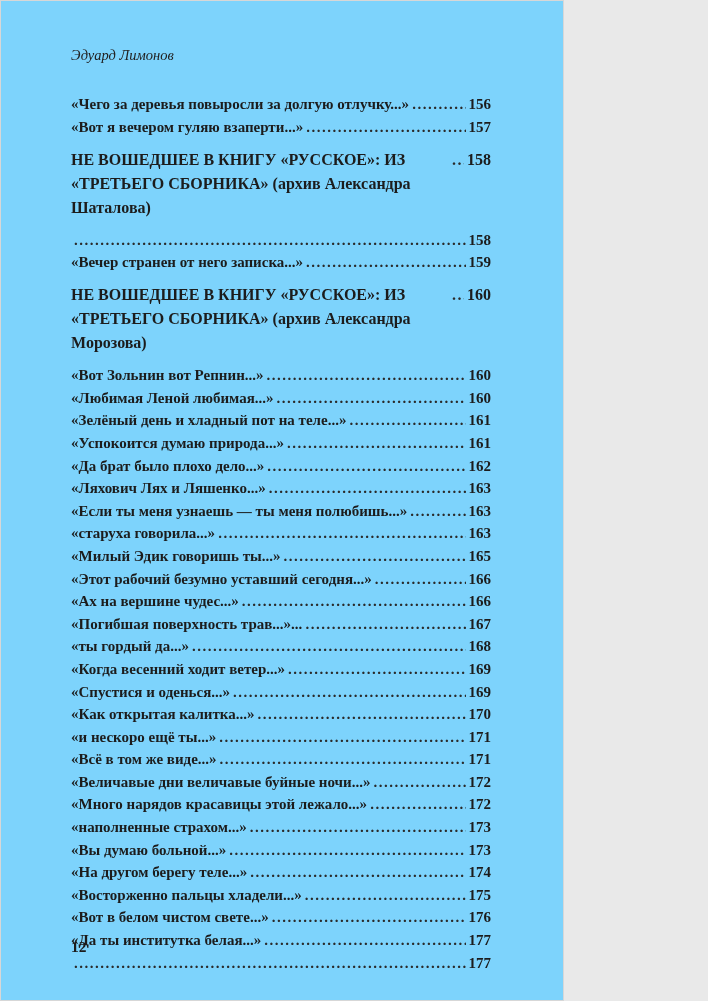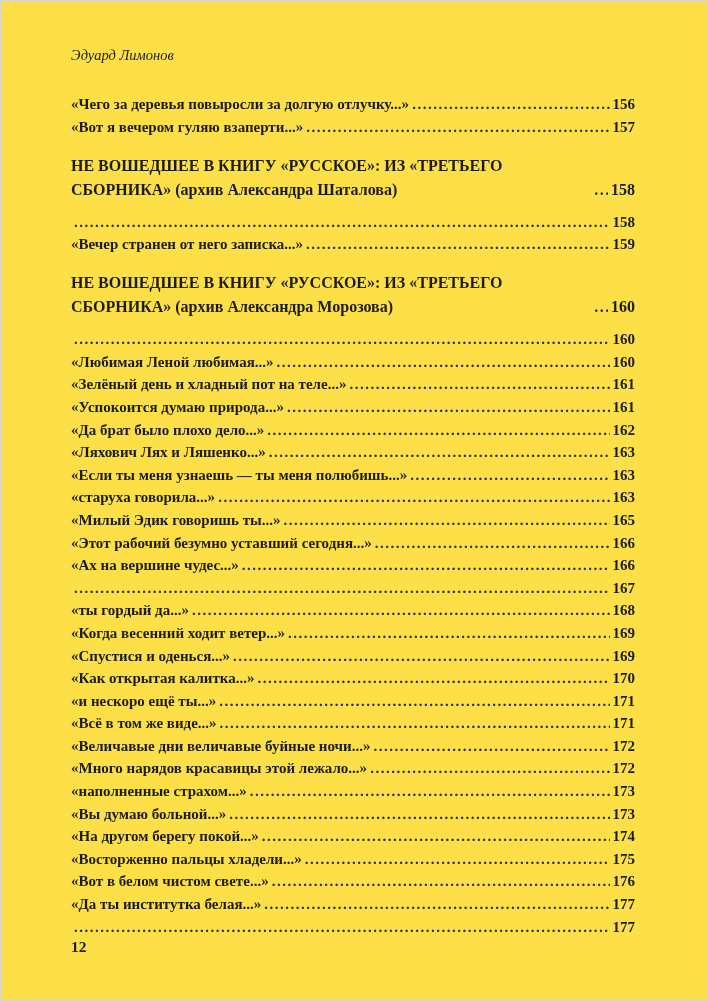--- a/index.html
+++ b/index.html
@@ -2,23 +2,23 @@
 <html><head>
 <meta charset="utf-8">
 <style>
   html, body {
     margin: 0;
     padding: 0;
     background: #e9e9e9;
   }
   .scan {
     position: relative;
-    width: 708px;
+    width: 564px;
     height: 1001px;
-    background: #fde047;
+    background: #7dd3fc;
     border: 1px solid #d7d7d7;
     box-sizing: border-box;
     font-family: "Liberation Serif", "DejaVu Serif", serif;
     color: #1c1c1c;
     overflow: hidden;
   }
   .content {
     position: absolute;
     top: 46px;
     left: 70px;
@@ -26,33 +26,32 @@
   }
   .running-header {
     font-style: italic;
     font-size: 14.5px;
     color: #222;
     margin-bottom: 32px;
   }
   .toc { display: block; }
   .row {
     display: flex;
-    align-items: flex-end;
   }
   .row.item {
     font-size: 15px;
     font-weight: bold;
     line-height: 16px;
     margin-bottom: 6.6px;
   }
   .row.section {
     font-size: 16px;
     font-weight: bold;
     line-height: 24px;
-    margin: 19px 0 12px 0;
+    margin: 13px 0 12px 0;
     text-transform: none;
   }
   .label {
     flex: 0 1 auto;
     white-space: normal;
   }
   .dots {
     flex: 1 1 20px;
     overflow: hidden;
     white-space: nowrap;
@@ -104,20 +103,21 @@
           <span class="label">«Вечер странен от него записка...»</span>
           <span class="dots">....................................................................................................................................................................................................................................................................</span>
           <span class="pg">159</span>
         </div>
         <div class="row section">
           <span class="label">НЕ ВОШЕДШЕЕ В КНИГУ «РУССКОЕ»: ИЗ «ТРЕТЬЕГО СБОРНИКА» (архив Александра Морозова)</span>
           <span class="dots">....................................................................................................................................................................................................................................................................</span>
           <span class="pg">160</span>
         </div>
         <div class="row item">
+          <span class="label">«Вот Зольнин вот Репнин...»</span>
           <span class="dots">....................................................................................................................................................................................................................................................................</span>
           <span class="pg">160</span>
         </div>
         <div class="row item">
           <span class="label">«Любимая Леной любимая...»</span>
           <span class="dots">....................................................................................................................................................................................................................................................................</span>
           <span class="pg">160</span>
         </div>
         <div class="row item">
           <span class="label">«Зелёный день и хладный пот на теле...»</span>
@@ -158,20 +158,21 @@
           <span class="label">«Этот рабочий безумно уставший сегодня...»</span>
           <span class="dots">....................................................................................................................................................................................................................................................................</span>
           <span class="pg">166</span>
         </div>
         <div class="row item">
           <span class="label">«Ах на вершине чудес...»</span>
           <span class="dots">....................................................................................................................................................................................................................................................................</span>
           <span class="pg">166</span>
         </div>
         <div class="row item">
+          <span class="label">«Погибшая поверхность трав...»...</span>
           <span class="dots">....................................................................................................................................................................................................................................................................</span>
           <span class="pg">167</span>
         </div>
         <div class="row item">
           <span class="label">«ты гордый да...»</span>
           <span class="dots">....................................................................................................................................................................................................................................................................</span>
           <span class="pg">168</span>
         </div>
         <div class="row item">
           <span class="label">«Когда весенний ходит ветер...»</span>
@@ -212,21 +213,21 @@
           <span class="label">«наполненные страхом...»</span>
           <span class="dots">....................................................................................................................................................................................................................................................................</span>
           <span class="pg">173</span>
         </div>
         <div class="row item">
           <span class="label">«Вы думаю больной...»</span>
           <span class="dots">....................................................................................................................................................................................................................................................................</span>
           <span class="pg">173</span>
         </div>
         <div class="row item">
-          <span class="label">«На другом берегу покой...»</span>
+          <span class="label">«На другом берегу теле...»</span>
           <span class="dots">....................................................................................................................................................................................................................................................................</span>
           <span class="pg">174</span>
         </div>
         <div class="row item">
           <span class="label">«Восторженно пальцы хладели...»</span>
           <span class="dots">....................................................................................................................................................................................................................................................................</span>
           <span class="pg">175</span>
         </div>
         <div class="row item">
           <span class="label">«Вот в белом чистом свете...»</span>

